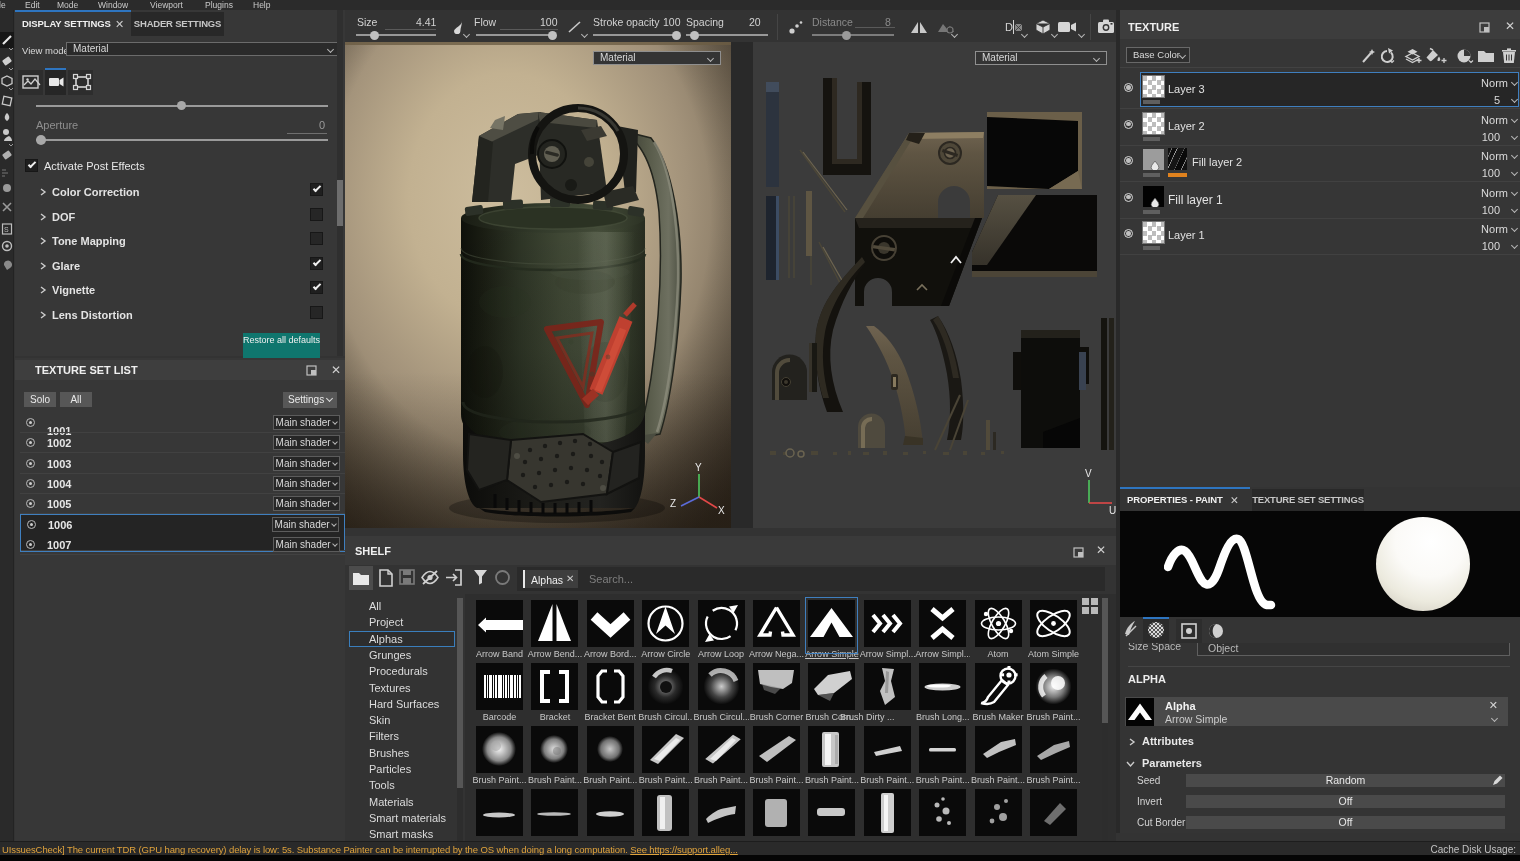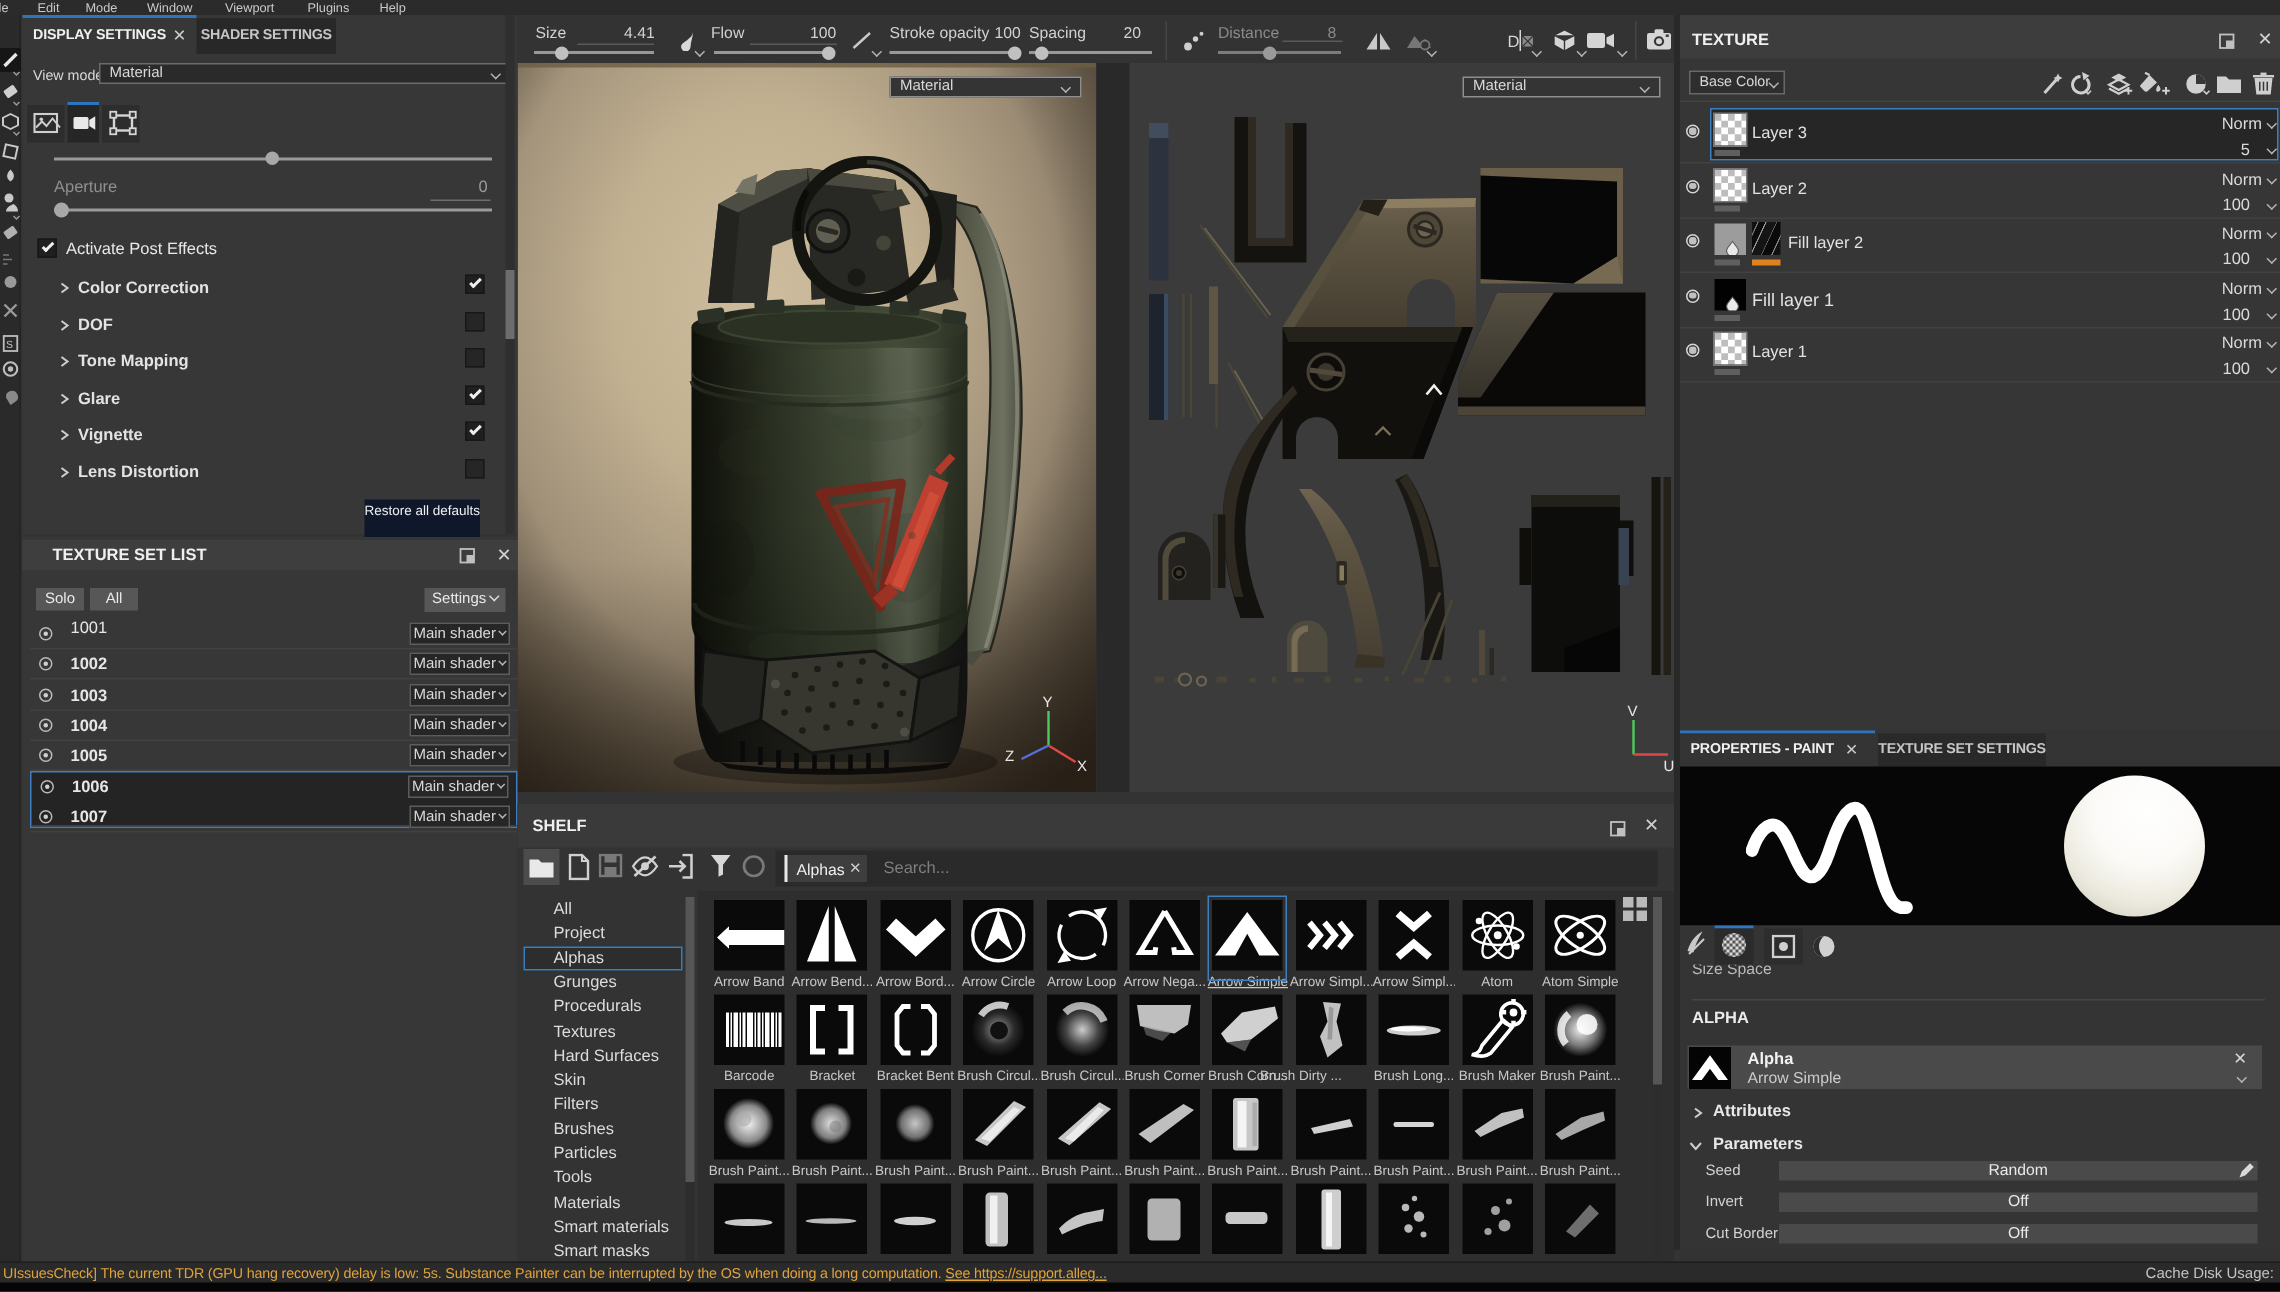--- a/index.html
+++ b/index.html
@@ -117,42 +117,42 @@
   <div class="cbox" style="left:295px;top:173px;background:#1f1f1f"></div>
     <div class="check" style="left:298px;top:176px"></div>
   <div class="cbox" style="left:295px;top:198px"></div>
   <div class="cbox" style="left:295px;top:222px"></div>
   <div class="cbox" style="left:295px;top:247px;background:#1f1f1f"></div>
     <div class="check" style="left:298px;top:250px"></div>
   <div class="cbox" style="left:295px;top:271px;background:#1f1f1f"></div>
     <div class="check" style="left:298px;top:274px"></div>
   <div class="cbox" style="left:295px;top:296px"></div>
 
-  <div class="abs" style="left:228px;top:323px;width:77px;height:26px;background:#0f172a;color:#efefef;font-size:9px;line-height:14px;text-align:center;white-space:nowrap">Restore all defaults</div>
+  <div class="abs" style="left:228px;top:323px;width:77px;height:26px;background:#0f766e;color:#efefef;font-size:9px;line-height:14px;text-align:center;white-space:nowrap">Restore all defaults</div>
 
   <div class="abs" style="left:322px;top:0;width:6px;height:346px;background:#2f2f2f"></div>
   <div class="abs" style="left:322px;top:170px;width:6px;height:46px;background:#6d6d6d"></div>
 </div>
 
 <div id="texturepanel" class="abs" style="left:15px;top:358px;width:330px;height:483px;background:#373737">
   <div class="abs" style="left:0;top:2px;width:330px;height:20px;background:#3e3e3e">
     <span style="position:absolute;left:20px;top:4px;font-weight:bold;font-size:11px;color:#efefef">TEXTURE SET LIST</span>
     <svg style="position:absolute;left:291px;top:5px" width="11" height="11">
         <rect x="1" y="1" width="9" height="9" fill="none" stroke="#c0c0c0" stroke-width="1.2"></rect>
         <rect x="5" y="5" width="5" height="5" fill="#c0c0c0"></rect>
       </svg>
     <span style="position:absolute;left:316px;top:3px;color:#d0d0d0;font-size:12px">✕</span>
   </div>
   <div class="abs" style="left:9px;top:34px;width:32px;height:15px;background:#575757;color:#e9e9e9;font-size:10px;line-height:15px;text-align:center">Solo</div>
   <div class="abs" style="left:45px;top:34px;width:32px;height:15px;background:#575757;color:#e9e9e9;font-size:10px;line-height:15px;text-align:center">All</div>
   <div class="abs" style="left:268px;top:34px;width:54px;height:16px;background:#575757;color:#e9e9e9;font-size:10px;line-height:16px;text-align:center">Settings <span class="chev" style="border-color:#ddd"></span></div>
   <div class="abs" style="left:5px;top:55px;width:325px;height:20px;">
     <span style="position:absolute;left:6px;top:5px;width:9px;height:9px;border:1.3px solid #b9b9b9;border-radius:50%"></span>
     <span style="position:absolute;left:8.6px;top:7.6px;width:3.8px;height:3.8px;background:#cfcfcf;border-radius:50%"></span>
-    <span style="position:absolute;left:27px;top:0;font-weight:normal;font-size:11px;color:#e6e6e6">1001</span>
+    <span style="position:absolute;left:27px;top:12px;font-weight:bold;font-size:11px;color:#e6e6e6">1001</span>
     <div style="position:absolute;right:5px;top:2px;width:67px;height:15px;background:#262626;border:1px solid #5c5c5c;color:#d9d9d9;font-size:10px;line-height:13px;text-align:center">Main shader <span class="chev" style="width:4px;height:4px"></span></div>
     <div style="position:absolute;left:0;bottom:0;width:325px;height:1px;background:#414141"></div>
   </div>
   <div class="abs" style="left:5px;top:75px;width:325px;height:20px;">
     <span style="position:absolute;left:6px;top:5px;width:9px;height:9px;border:1.3px solid #b9b9b9;border-radius:50%"></span>
     <span style="position:absolute;left:8.6px;top:7.6px;width:3.8px;height:3.8px;background:#cfcfcf;border-radius:50%"></span>
     <span style="position:absolute;left:27px;top:4px;font-weight:bold;font-size:11px;color:#e6e6e6">1002</span>
     <div style="position:absolute;right:5px;top:2px;width:67px;height:15px;background:#262626;border:1px solid #5c5c5c;color:#d9d9d9;font-size:10px;line-height:13px;text-align:center">Main shader <span class="chev" style="width:4px;height:4px"></span></div>
     <div style="position:absolute;left:0;bottom:0;width:325px;height:1px;background:#414141"></div>
   </div>
@@ -1125,20 +1125,21 @@
 
 <div id="props" class="abs" style="left:1120px;top:487px;width:400px;height:346px;background:#343434">
   <div class="abs" style="left:0;top:0;width:130px;height:2px;background:#2e75c0"></div>
   <div class="abs" style="left:0;top:2px;width:130px;height:22px;background:#343434;font-weight:bold;font-size:9.5px;letter-spacing:-0.1px;color:#f0f0f0;line-height:22px;padding-left:7px;white-space:nowrap">PROPERTIES - PAINT<span style="position:absolute;left:110px;top:0;font-weight:normal;color:#ccc;font-size:10.5px">✕</span></div>
   <div class="abs" style="left:132px;top:2px;width:112px;height:22px;background:#292929;font-weight:bold;font-size:9.5px;letter-spacing:-0.2px;color:#c6c6c6;line-height:22px;text-align:center;white-space:nowrap">TEXTURE SET SETTINGS</div>
   <div class="abs" style="left:0;top:24px;width:400px;height:106px;background:#060606"></div>
   <svg class="abs" style="left:44px;top:42px" width="115" height="85" viewBox="0 0 115 85">
     <path d="M4 38 C8 26 15 18 21 22 C28 27 31 42 38 52 C44 60 50 54 55 40 C61 22 67 8 74 10 C80 12 84 34 90 54 C94 68 98 75 103 76 L107 76" fill="none" stroke="#ffffff" stroke-width="8.5" stroke-linecap="round" stroke-linejoin="round"></path>
   </svg>
   <div class="abs" style="left:256px;top:30px;width:94px;height:94px;border-radius:50%;background:radial-gradient(circle at 58% 26%,#ffffff 0%,#fbfaf7 40%,#eceade 68%,#d2cec2 90%,#c0bcb0 100%)"></div>
+  <div class="abs" style="left:77px;top:152px;width:313px;height:17px;background:#303030;border:1px solid #5f5f5f;color:#b9b9b9;font-size:10.5px;padding:2px 0 0 10px">Object</div>
   <span class="abs" style="left:8px;top:153px;font-size:10.5px;color:#b9b9b9">Size Space</span>
   <div class="abs" style="left:0;top:130px;width:400px;height:26px;background:#343434"></div>
   <div class="abs" style="left:3px;top:132px;width:17px;height:20px"><svg width="17" height="20">
         <path d="M2 15 C4 8 8 4 12 2 C9 7 7 11 6 16 Z" fill="#c9c9c9"></path>
         <path d="M3 17 L13 7" stroke="#c9c9c9" stroke-width="1.4"></path>
       </svg></div>
   <div class="abs" style="left:23px;top:130px;width:26px;height:2px;background:#2e75c0"></div>
   <div class="abs" style="left:23px;top:132px;width:26px;height:24px;background:#2b2b2b"></div>
   <svg class="abs" style="left:27px;top:134px" width="18" height="18">
       <defs>

